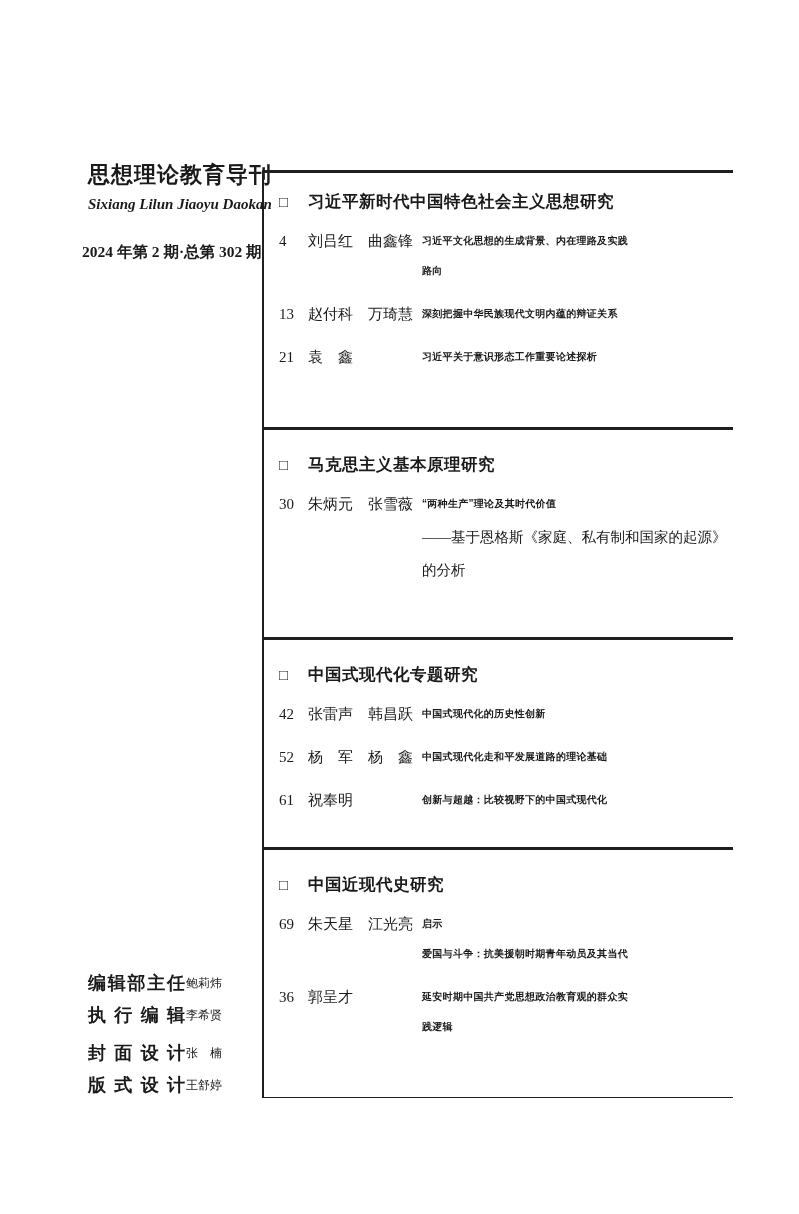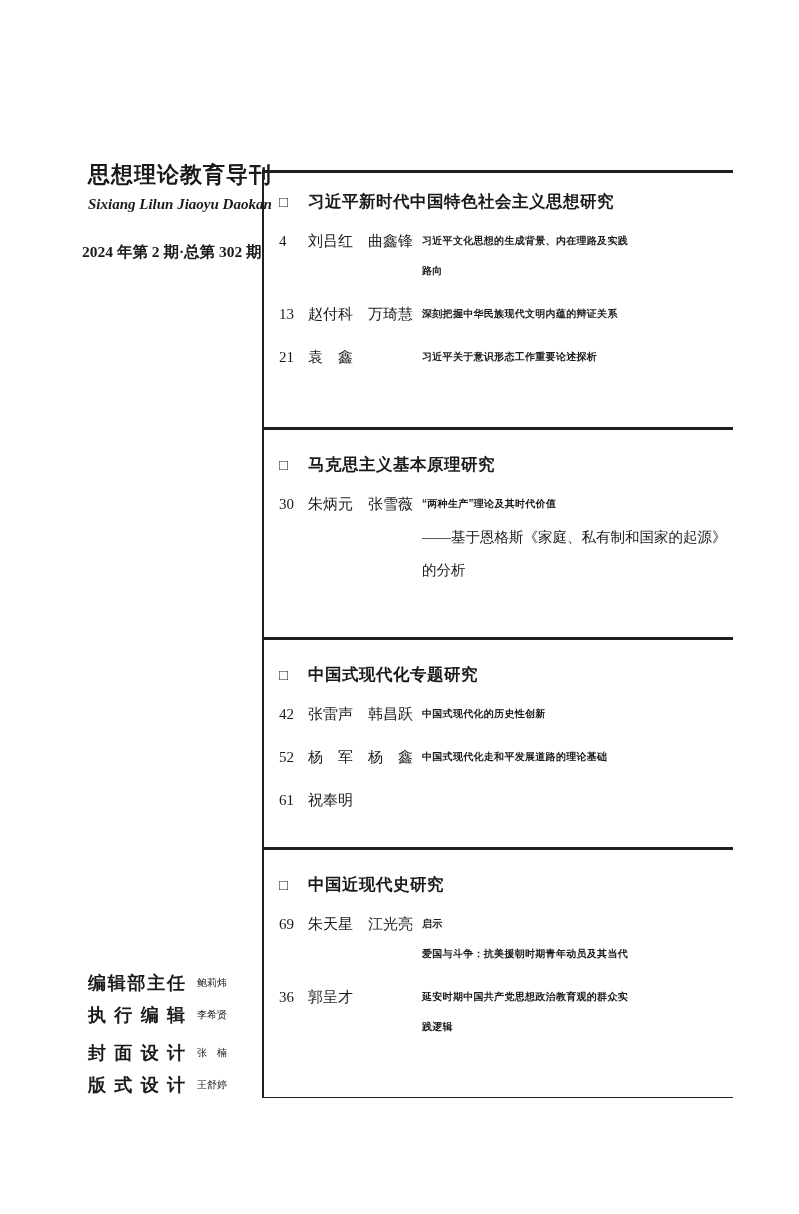--- a/index.html
+++ b/index.html
@@ -35,22 +35,22 @@
   }
   .staff-group2{margin-top:16px;}
   .staff-row{height:22px;margin-bottom:10px;white-space:nowrap;}
   .slabel{
     display:inline-block;width:97px;
     text-align:justify;text-align-last:justify;
     font-family:"Liberation Sans", sans-serif;
     font-weight:700;font-size:18px;vertical-align:middle;
   }
   .sname{
-    display:inline-block;margin-left:12px;
-    font-size:10px;vertical-align:middle;
+    display:inline-block;margin-left:1px;
+    font-size:12px;vertical-align:middle;
     font-family:Liberation Mono, monospace;
   }
   .watermark{
     position:absolute;left:63px;top:1176px;
     font-size:15px;color:#ef4444;letter-spacing:1px;
   }
   
   .toc{
     position:absolute;left:262px;top:170px;
     width:469px;height:927px;
@@ -195,20 +195,23 @@
         <div class="entry">
           <div class="pno">52</div>
           <div class="authors">杨　军　杨　鑫</div>
           <div class="etitle">
             <div class="tline">中国式现代化走和平发展道路的理论基础</div>
           </div>
         </div>
         <div class="entry">
           <div class="pno">61</div>
           <div class="authors">祝奉明</div>
+          <div class="etitle">
+            <div class="tline">创新与超越：比较视野下的中国式现代化</div>
+          </div>
         </div>
       </div>
       <div class="sec sec-4">
         <div class="sec-header">
           <div class="bullet">□</div>
           <div class="sec-title">中国近现代史研究</div>
         </div>
         <div class="entry">
           <div class="pno">69</div>
           <div class="authors">朱天星　江光亮</div>

